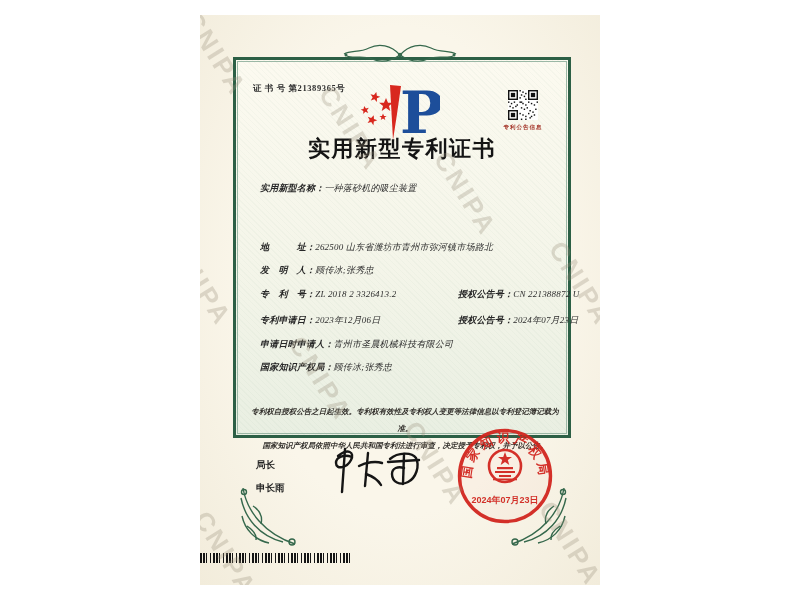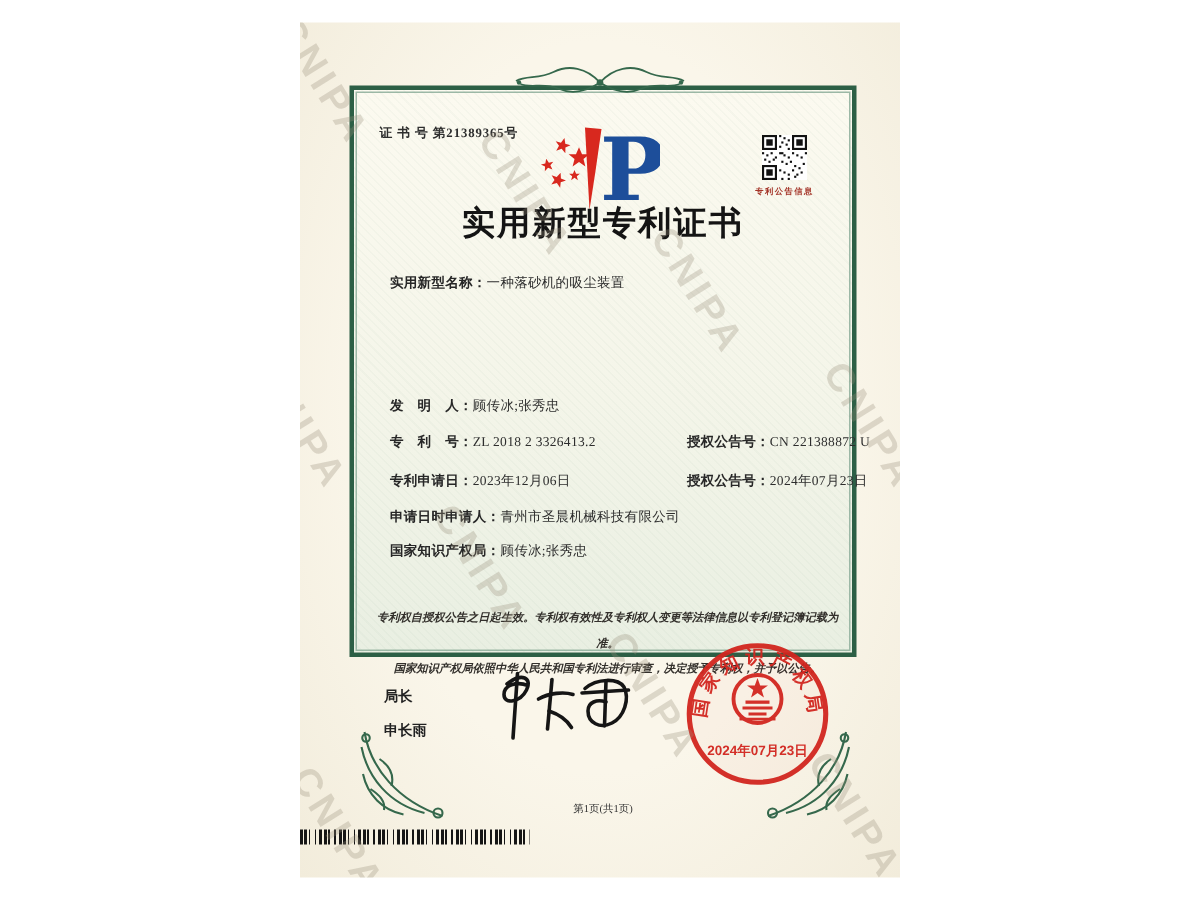--- a/index.html
+++ b/index.html
@@ -19,21 +19,21 @@
   .cert::after{content:"";position:absolute;inset:0;pointer-events:none;
         background:repeating-linear-gradient(45deg,rgba(130,165,140,0.05) 0 1px,transparent 1px 4px);}
   .cert-no{position:absolute;left:17px;top:23px;font-size:8.5px;letter-spacing:0.6px;color:#2e2e2e;font-weight:600;z-index:2;}
   .logo{position:absolute;left:120px;top:24px;width:84px;height:58px;z-index:2;}
   .qr{position:absolute;left:272px;top:30px;width:30px;height:30px;z-index:2;}
   .qr-caption{position:absolute;left:258px;top:64px;width:58px;text-align:center;font-size:5.5px;
               letter-spacing:1px;color:#a43428;font-weight:700;z-index:2;}
   .title{position:absolute;left:0;top:74px;width:100%;text-align:center;font-size:22px;font-weight:700;
          letter-spacing:1.5px;color:#141414;z-index:2;}
   .row{position:absolute;left:24px;font-size:9px;line-height:12px;font-weight:600;color:#272727;
-       letter-spacing:0.2px;white-space:nowrap;z-index:2;}
+       letter-spacing:0.2px;white-space:nowrap;z-index:2;font-style:italic;}
   .row .val{font-weight:500;color:#2d2d2d;}
   .row .col2{position:absolute;left:198px;top:0;white-space:nowrap;text-align:right;}
   .notice{position:absolute;left:10px;top:343px;width:318px;text-align:center;font-size:7.5px;line-height:17px;
           font-style:italic;font-weight:600;color:#33302c;z-index:2;}
   .signer{position:absolute;left:20px;font:700 9.5px/12px "Liberation Sans","DejaVu Sans",sans-serif;color:#222;z-index:2;}
   .sig{position:absolute;left:88px;top:386px;width:100px;height:50px;z-index:3;}
   .seal{position:absolute;left:219px;top:366px;width:100px;height:100px;z-index:4;opacity:0.95;}
   .page-footer{position:absolute;left:0;top:474px;width:100%;text-align:center;font-size:7px;color:#333;z-index:2;}
   .corner{position:absolute;width:62px;height:62px;z-index:2;}
   .corner.bl{left:3px;top:426px;}
@@ -120,20 +120,23 @@
             <rect x="15" y="19" width="1" height="1"></rect>
         </g>
       </svg>
       <div class="qr-caption">专利公告信息</div>
 
       <div class="title">实用新型专利证书</div>
 
       <div class="row" style="top:122px">
         <span>实用新型名称：</span><span class="val">一种落砂机的吸尘装置</span>
       </div>
+      <div class="row" style="top:181px">
+        <span>地　　　址：</span><span class="val">262500 山东省潍坊市青州市弥河镇市场路北</span>
+      </div>
       <div class="row" style="top:204px">
         <span>发　明　人：</span><span class="val">顾传冰;张秀忠</span>
       </div>
       <div class="row" style="top:228px">
         <span>专　利　号：</span><span class="val">ZL 2018 2 3326413.2</span>
         <span class="col2"><span>授权公告号：</span><span class="val">CN 221388872 U</span></span>
       </div>
       <div class="row" style="top:254px">
         <span>专利申请日：</span><span class="val">2023年12月06日</span>
         <span class="col2"><span>授权公告号：</span><span class="val">2024年07月23日</span></span>
@@ -178,21 +181,20 @@
           <path d="M50,26 L51.8,31 L57,31 L52.8,34 L54.3,39 L50,36 L45.7,39 L47.2,34 L43,31 L48.2,31 Z" fill="#d2261f"></path>
           <rect x="42" y="41" width="16" height="2.2" fill="#d2261f"></rect>
           <rect x="40" y="45" width="20" height="2" fill="#d2261f"></rect>
           <rect x="44" y="49" width="12" height="2" fill="#d2261f"></rect>
           <rect x="38" y="52.5" width="24" height="1.8" fill="#d2261f"></rect>
         </g>
         <rect x="23" y="68" width="54" height="11" fill="#f3efe2" opacity="0.9"></rect>
         <text x="50" y="77" text-anchor="middle" font-size="9" font-weight="bold" fill="#d2261f" font-family="'Liberation Sans','DejaVu Sans',sans-serif">2024年07月23日</text>
       </svg>
 
-      <div class="page-footer">第1页(共1页)</div>
 
       <svg class="corner bl" viewBox="0 0 62 62" xmlns="http://www.w3.org/2000/svg">
         <g stroke="#35684c" stroke-width="1.4" fill="none">
           <path d="M3,30 C6,44 16,54 30,57"></path>
           <path d="M2,12 C6,32 20,50 44,56"></path>
           <path d="M4,2 C8,26 26,48 56,58"></path>
           <circle cx="5" cy="6" r="2.5"></circle>
           <circle cx="53" cy="56" r="3"></circle>
           <path d="M8,40 C14,44 18,48 17,54"></path>
           <path d="M14,20 C20,24 24,30 22,38"></path>

